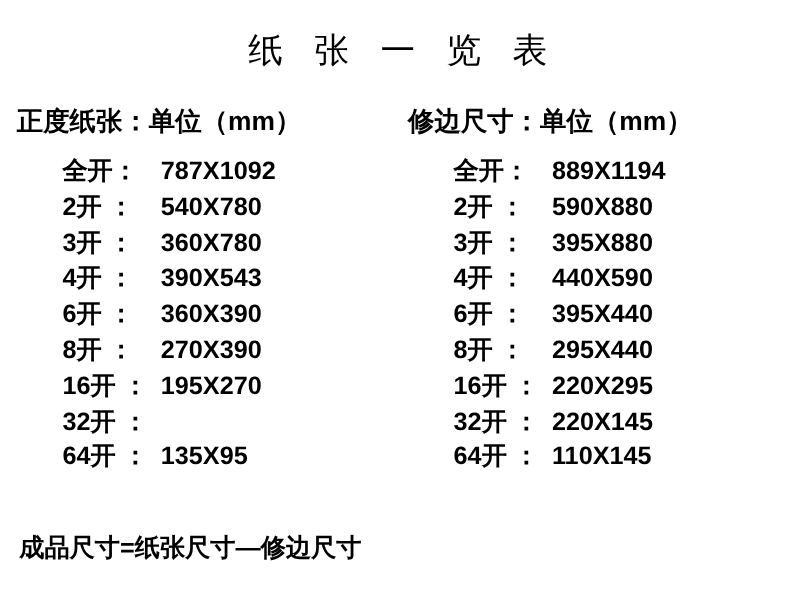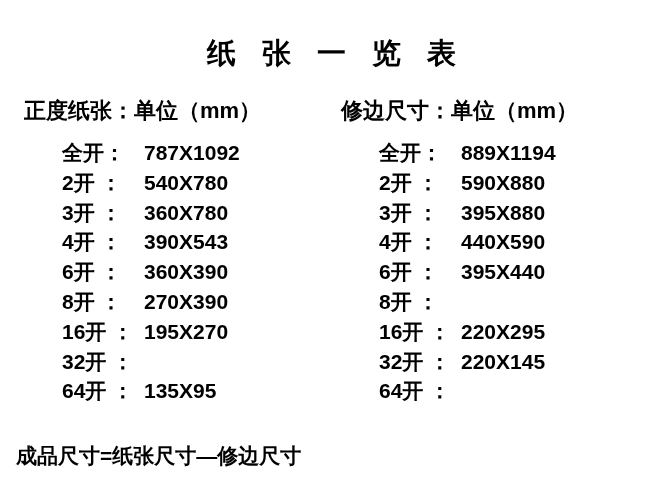--- a/index.html
+++ b/index.html
@@ -16,30 +16,30 @@
   }
   .page {
     position: relative;
     width: 672px;
     height: 492px;
     box-sizing: border-box;
   }
   .title {
     text-align: center;
     font-size: 29px;
-    font-weight: bold;
+    font-weight: normal;
     letter-spacing: 9px;
-    padding-top: 38px;
+    padding-top: 28px;
     line-height: 1.1;
   }
   .columns {
     display: flex;
     flex-direction: row;
     justify-content: space-between;
-    padding: 26px 14px 0 24px;
+    padding: 26px 14px 0 14px;
     box-sizing: border-box;
   }
   .col {
     width: 318px;
   }
   .col-head {
     font-size: 22px;
     font-weight: bold;
     letter-spacing: 0px;
     white-space: nowrap;
@@ -142,31 +142,33 @@
         <div class="row">
           <span class="label">4开 ：</span>
           <span class="value">440X590</span>
         </div>
         <div class="row">
           <span class="label">6开 ：</span>
           <span class="value">395X440</span>
         </div>
         <div class="row">
           <span class="label">8开 ：</span>
+          <span class="value">295X440</span>
         </div>
         <div class="row">
           <span class="label">16开 ：</span>
           <span class="value">220X295</span>
         </div>
         <div class="row">
           <span class="label">32开 ：</span>
           <span class="value">220X145</span>
         </div>
         <div class="row">
           <span class="label">64开 ：</span>
+          <span class="value">110X145</span>
         </div>
       </div>
     </div>
 
   </div>
 
   <div class="footer">成品尺寸=纸张尺寸—修边尺寸</div>
 
 </div>
 

